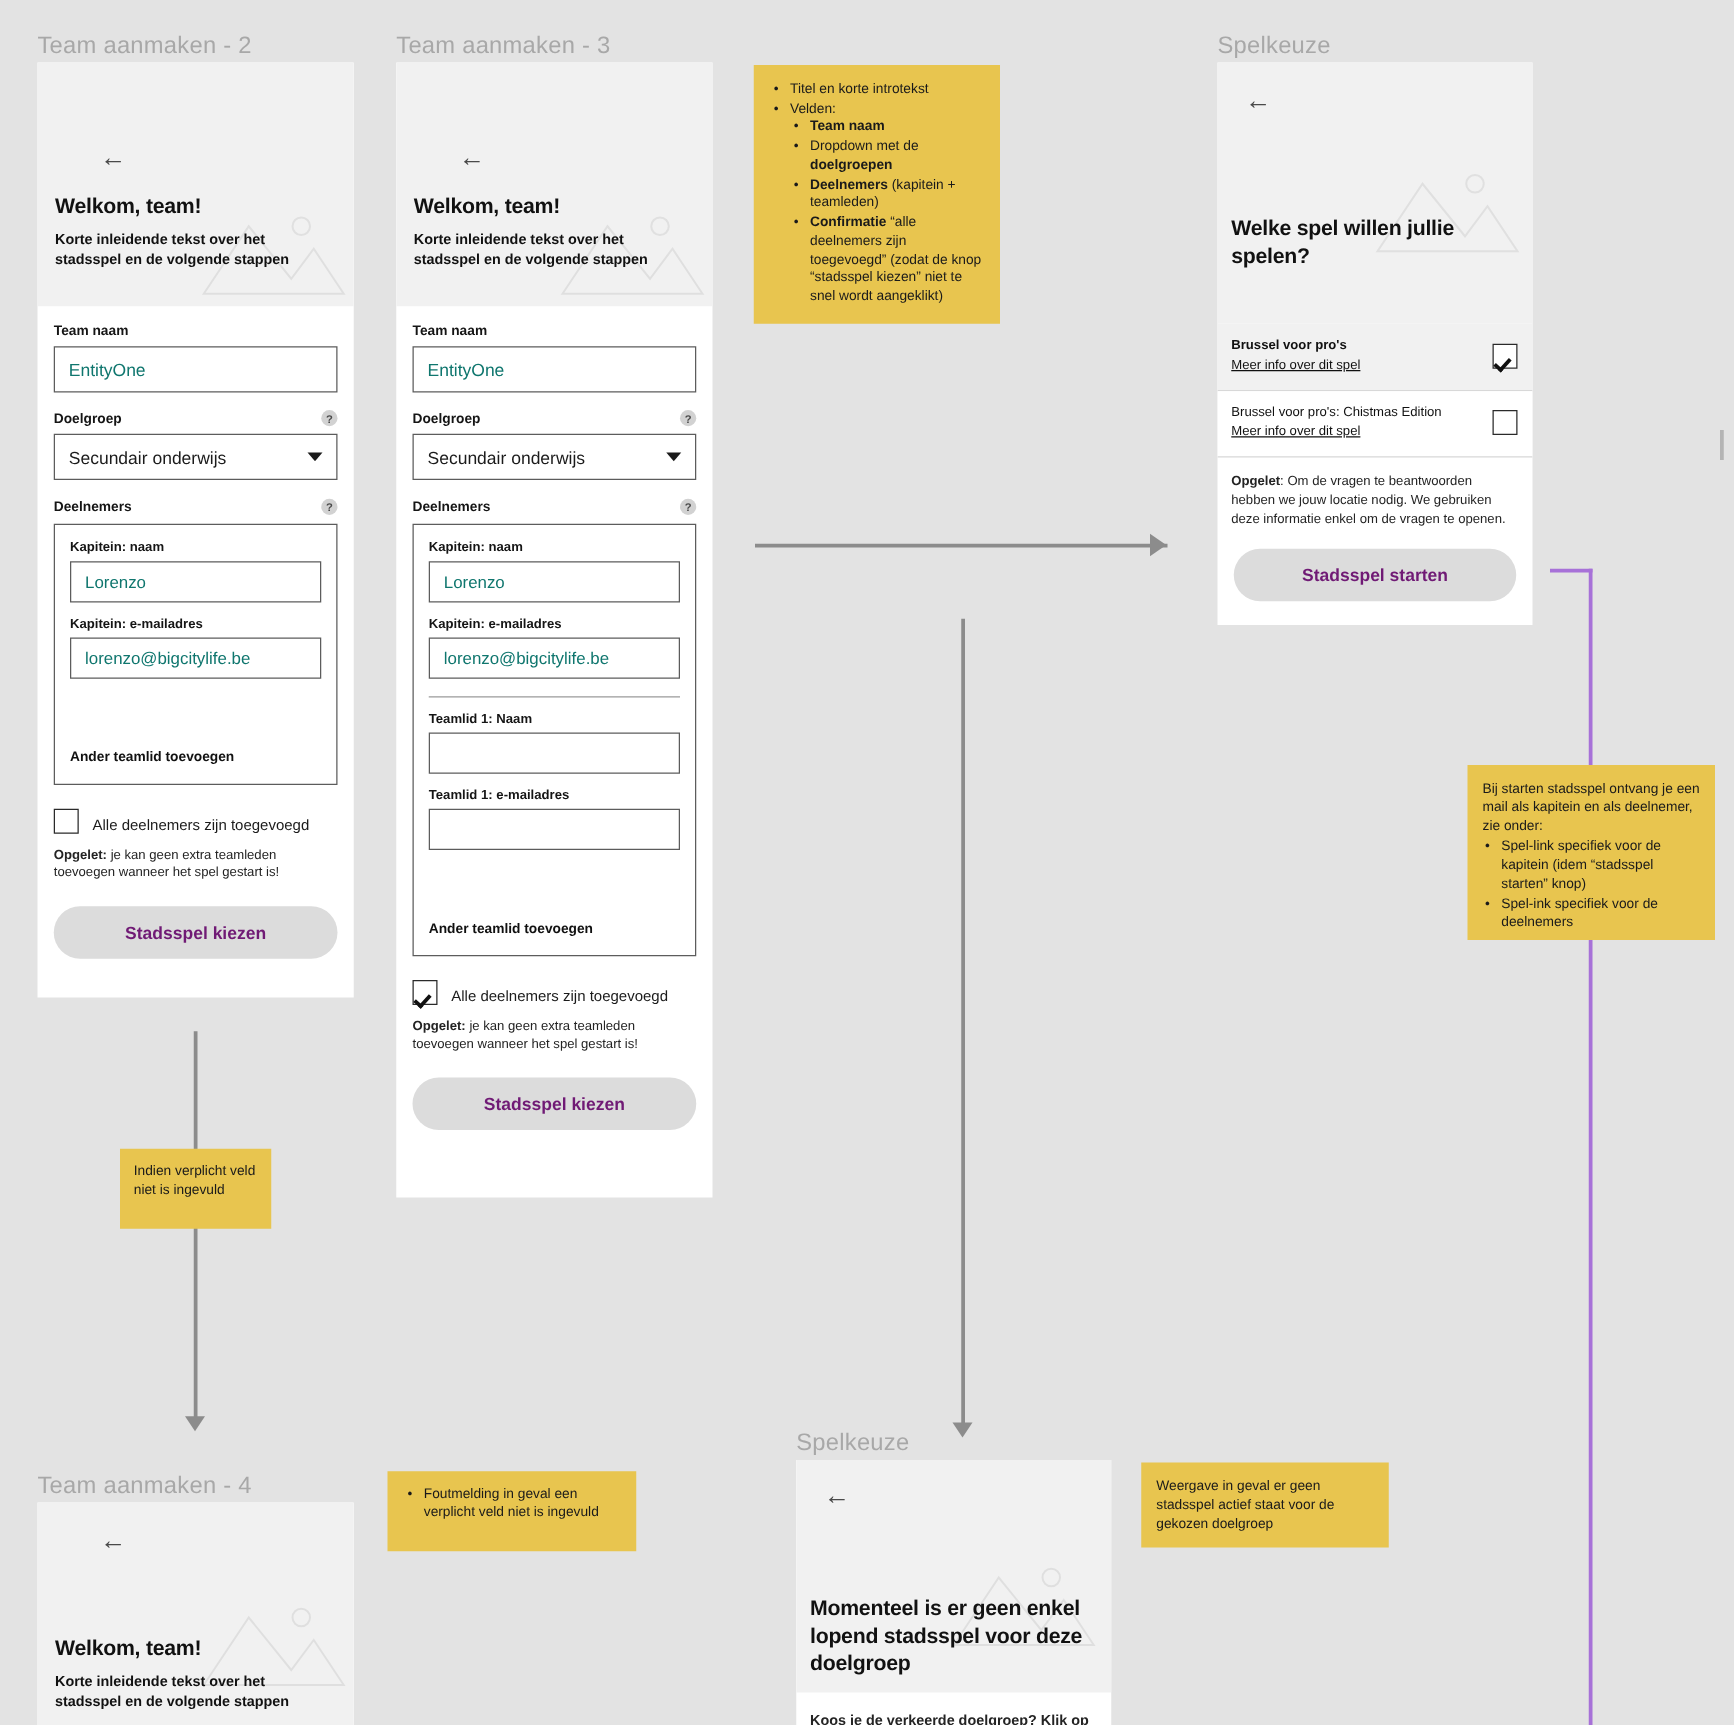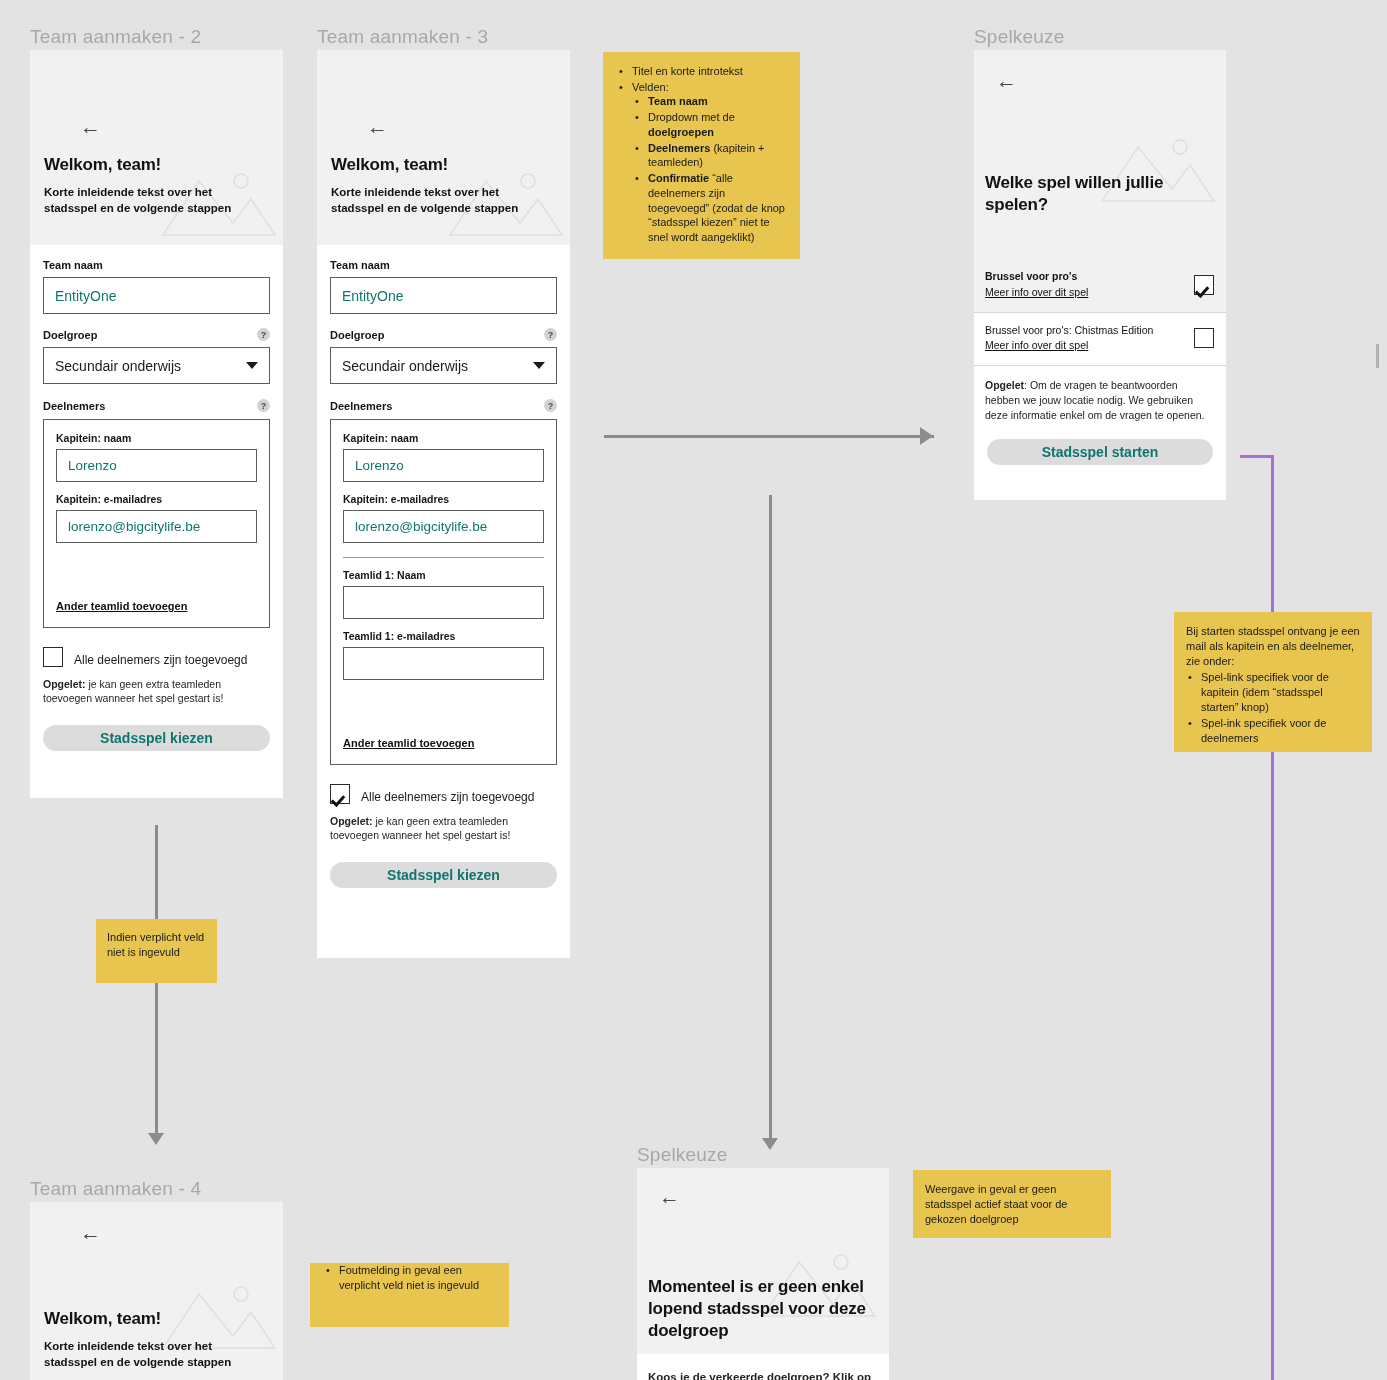--- a/index.html
+++ b/index.html
@@ -114,21 +114,20 @@
     background:#fff;
     padding:12px 12px 13px 12px;
     box-sizing:border-box;
   }
   .sublabel{
     font-size:10.5px;font-weight:bold;color:#151515;
     margin:0 0 5px 0;display:block;
   }
   .addlink{
     font-size:11px;font-weight:bold;color:#111;
-    text-decoration:underline;
     display:inline-block;
     margin-top:44px;
   }
   .divider{height:1px;background:#9a9a9a;margin:14px 0 11px 0;}
   .cb-row{display:flex;align-items:flex-end;gap:11px;}
   .cbox{
     width:20px;height:20px;border:1.7px solid #2a2a2a;background:#fff;
     position:relative;flex:none;box-sizing:border-box;
   }
   .cbox.checked::after{
@@ -138,23 +137,23 @@
     transform:rotate(42deg);
   }
   .cb-label{font-size:12px;color:#1b1b1b;}
   .note-small{
     font-size:10.5px;color:#242424;line-height:1.36;
   }
   .note-small b{font-weight:bold;}
   .pillbtn{
     background:#dcdcdc;
     border-radius:30px;
-    height:26px;
+    height:42px;
     display:flex;align-items:center;justify-content:center;
-    font-size:14px;font-weight:bold;color:#0f766e;
+    font-size:14px;font-weight:bold;color:#701a75;
   }
 
   
   .sticky{
     position:absolute;
     background:#e8c54f;
     box-sizing:border-box;
     color:#1a1a1a;
     font-size:11.5px;
     line-height:1.38;
@@ -398,21 +397,21 @@
       <div class="back-arrow" style="left:50px;top:20px;">←</div>
       <svg class="mountain" width="116" height="72" viewBox="0 0 116 72" style="bottom:30px;right:6px;">
         <path d="M2 70 L38 16 L72 58 L90 34 L114 70 Z" fill="none" stroke="#cfcfcf" stroke-width="1.6"></path>
         <circle cx="80" cy="16" r="7" fill="none" stroke="#cfcfcf" stroke-width="1.6"></circle>
       </svg>
       <div class="hero-h1" style="left:14px;top:106px;">Welkom, team!</div>
       <div class="hero-sub" style="left:14px;top:136px;width:216px;">Korte inleidende tekst over het stadsspel en de volgende stappen</div>
     </div>
   </div>
 
-  <div class="sticky" style="left:310px;top:1263px;width:199px;height:64px;padding:0 12px 10px 14px;font-size:11px;line-height:1.38;">
+  <div class="sticky" style="left:310px;top:1177px;width:199px;height:64px;padding:11px 12px 10px 14px;font-size:11px;line-height:1.38;">
     <ul>
       <li><span>Foutmelding in geval een verplicht veld niet is ingevuld</span></li>
     </ul>
   </div>
 
   <div class="frame-title" style="left:637px;top:1144px;">Spelkeuze</div>
   <div class="phone" style="left:637px;top:1168px;width:252px;height:212px;">
     <div class="hero" style="height:186px;">
       <div class="back-arrow" style="left:22px;top:18px;">←</div>
       <svg class="mountain" width="116" height="72" viewBox="0 0 116 72" style="bottom:36px;right:12px;">

